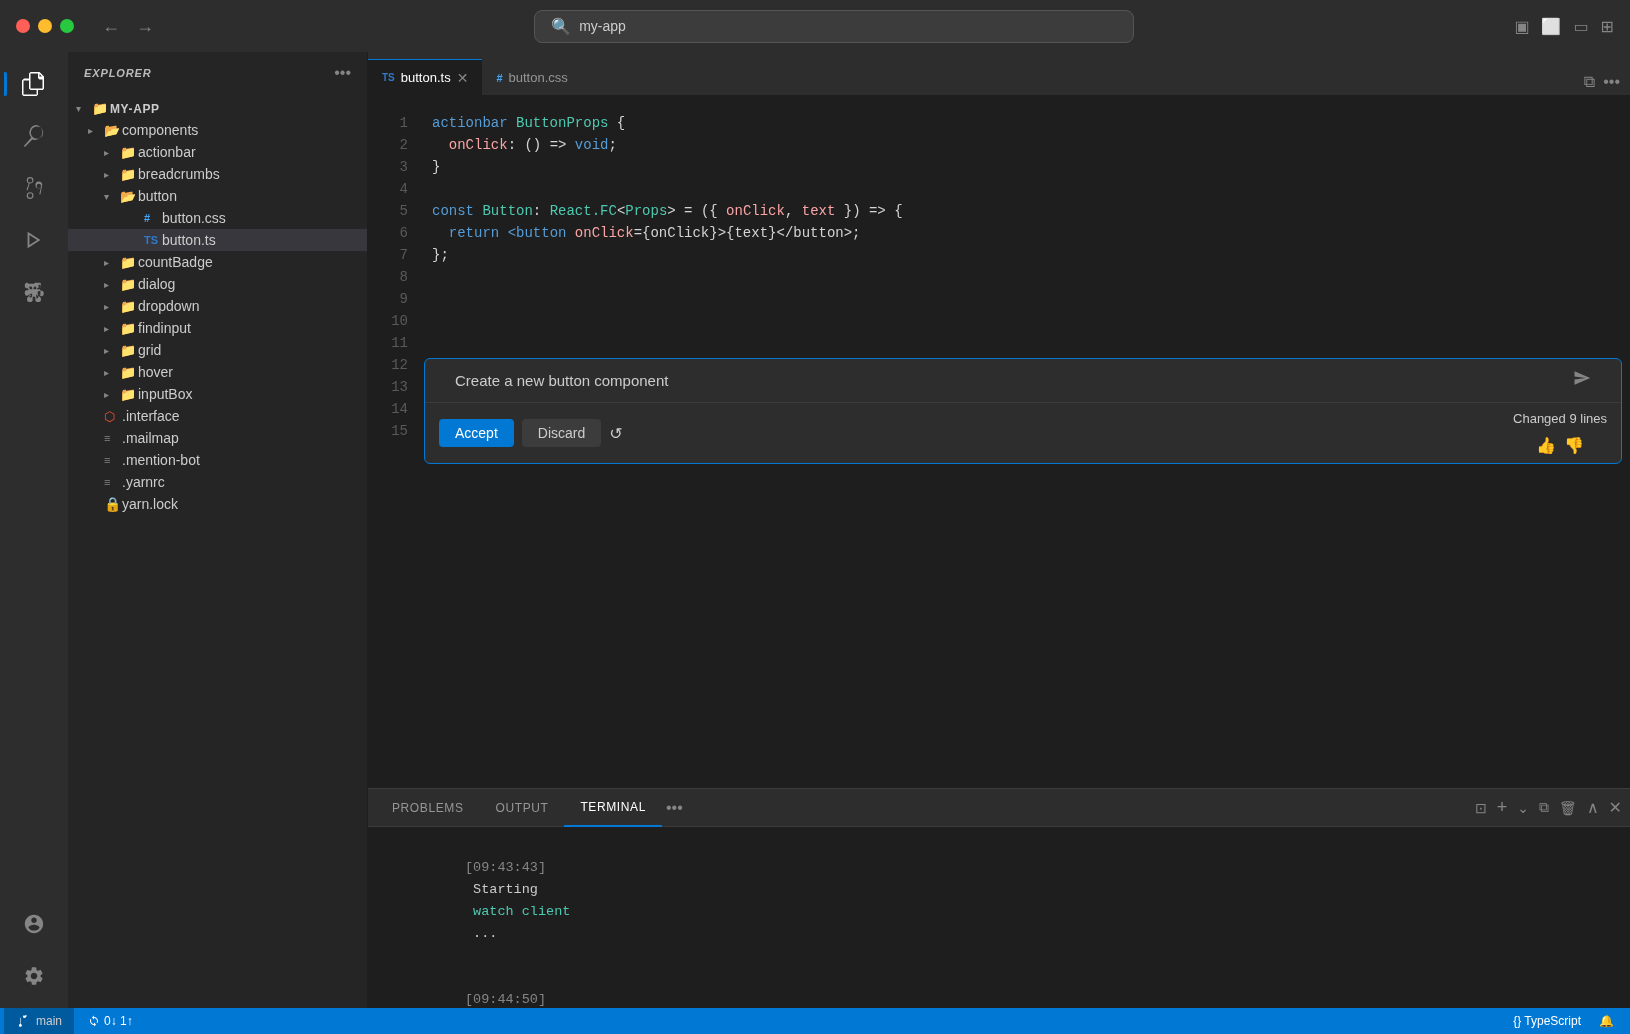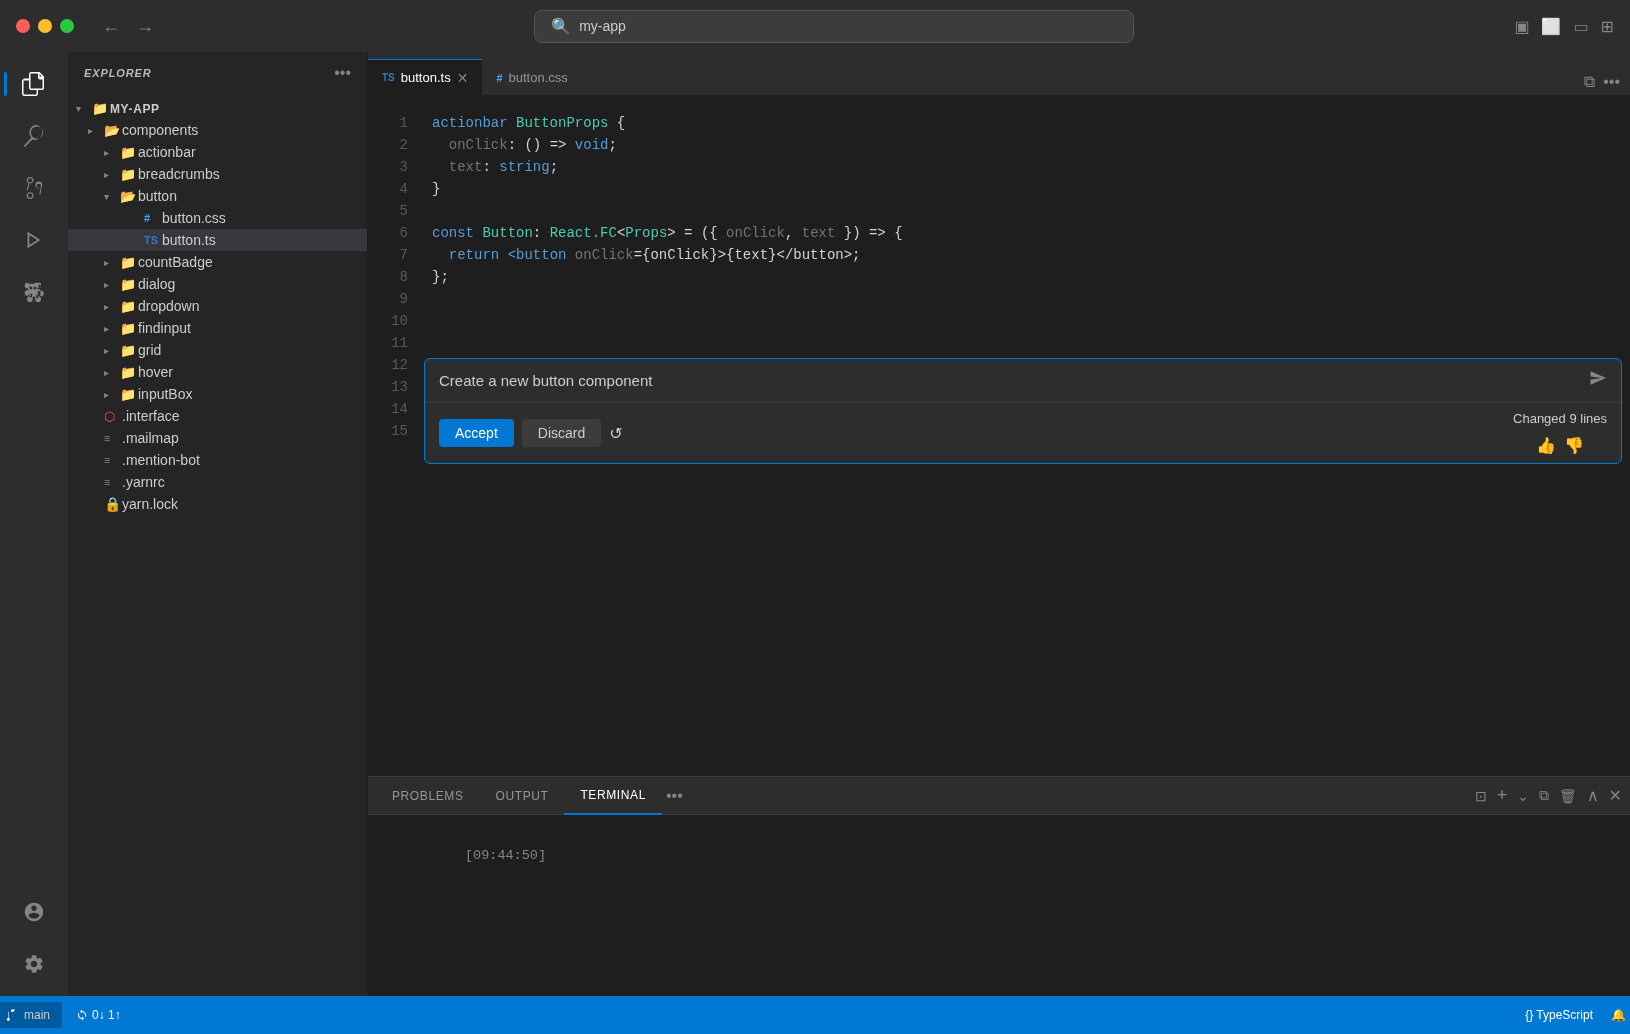--- a/index.html
+++ b/index.html
@@ -281,39 +281,39 @@
       overflow: auto;
     }
     .code-line {
       height: 22px;
       padding: 0 8px;
       white-space: pre;
     }
     .kw-blue { color: #569cd6; }
     .kw-teal { color: #4ec9b0; }
     .kw-yellow { color: #dcdcaa; }
-    .kw-prop { color: #737373; text-align: center; }
+    .kw-prop { color: #fca5a5; text-align: center; }
     .kw-light { color: #d4d4d4; }
 
     
     .ai-input-overlay {
       position: absolute;
       left: 56px;
       right: 8px;
       top: 262px;
       background: #2d2d2d;
       border: 1.5px solid #0078d4;
       border-radius: 6px;
       overflow: hidden;
       z-index: 10;
     }
     .ai-input-row {
       display: flex;
       align-items: center;
-      padding: 10px 14px;
+      padding: 10px 30px;
       gap: 16px;
     }
     .ai-text-input {
       flex: 1;
       background: transparent;
       border: none;
       outline: none;
       color: #cccccc;
       font-size: 15px;
       font-family: inherit;
@@ -429,26 +429,26 @@
     }
     .terminal-line {
       white-space: pre;
     }
     .t-gray { color: #858585; }
     .t-green { color: #4ec9b0; }
     .t-white { color: #cccccc; }
 
     
     .status-bar {
-      height: 38px;
+      height: 26px;
       background: #0078d4;
       display: flex;
       align-items: center;
       justify-content: space-between;
-      padding: 0 4px;
+      padding: 0 16px;
       flex-shrink: 0;
       font-size: 12px;
     }
     .status-left {
       display: flex;
       align-items: center;
       gap: 14px;
     }
     .status-right {
       display: flex;
@@ -695,21 +695,20 @@
         <div>10</div>
         <div>11</div>
         <div>12</div>
         <div>13</div>
         <div>14</div>
         <div>15</div>
       </div>
       <div class="code-area">
         <div class="code-line"><span class="kw-blue">actionbar </span><span class="kw-teal">ButtonProps</span><span class="kw-light"> {</span></div>
         <div class="code-line"><span class="kw-light">  </span><span class="kw-prop">onClick</span><span class="kw-light">: () =&gt; </span><span class="kw-blue">void</span><span class="kw-light">;</span></div>
-        <div class="code-line"><span class="kw-light">  </span><span class="kw-prop">text</span><span class="kw-light">: </span><span class="kw-blue">string</span><span class="kw-light">;</span></div>
         <div class="code-line"><span class="kw-light">}</span></div>
         <div class="code-line"></div>
         <div class="code-line"><span class="kw-blue">const </span><span class="kw-teal">Button</span><span class="kw-light">: </span><span class="kw-teal">React.FC</span><span class="kw-light">&lt;</span><span class="kw-teal">Props</span><span class="kw-light">&gt; = ({ </span><span class="kw-prop">onClick</span><span class="kw-light">, </span><span class="kw-prop">text</span><span class="kw-light"> }) =&gt; {</span></div>
         <div class="code-line"><span class="kw-light">  </span><span class="kw-blue">return </span><span class="kw-blue">&lt;button</span><span class="kw-light"> </span><span class="kw-prop">onClick</span><span class="kw-light">={onClick}&gt;{text}&lt;/button&gt;;</span></div>
         <div class="code-line"><span class="kw-light">};</span></div>
         <div class="code-line"></div>
         <div class="code-line"></div>
         <div class="code-line"></div>
         <div class="code-line"></div>
         <div class="code-line"></div>
@@ -751,20 +750,26 @@
           <span style="color:#858585;font-size:18px;cursor:pointer;">+</span>
           <span style="color:#858585;font-size:14px;cursor:pointer;">⌄</span>
           <span style="color:#858585;font-size:14px;cursor:pointer;">⧉</span>
           <span style="color:#858585;font-size:14px;cursor:pointer;">🗑</span>
           <span style="color:#858585;font-size:16px;cursor:pointer;">∧</span>
           <span style="color:#858585;font-size:16px;cursor:pointer;">✕</span>
         </div>
       </div>
       <div class="terminal-content">
         <div class="terminal-line">
+          <span class="t-gray">[09:43:43]</span>
+          <span class="t-white"> Starting </span>
+          <span class="t-green"> watch client </span>
+          <span class="t-white"> ...</span>
+        </div>
+        <div class="terminal-line">
           <span class="t-gray">[09:44:50]</span>
           
           
         </div>
 
       </div>
     </div>
   </div>
 </div>
 

